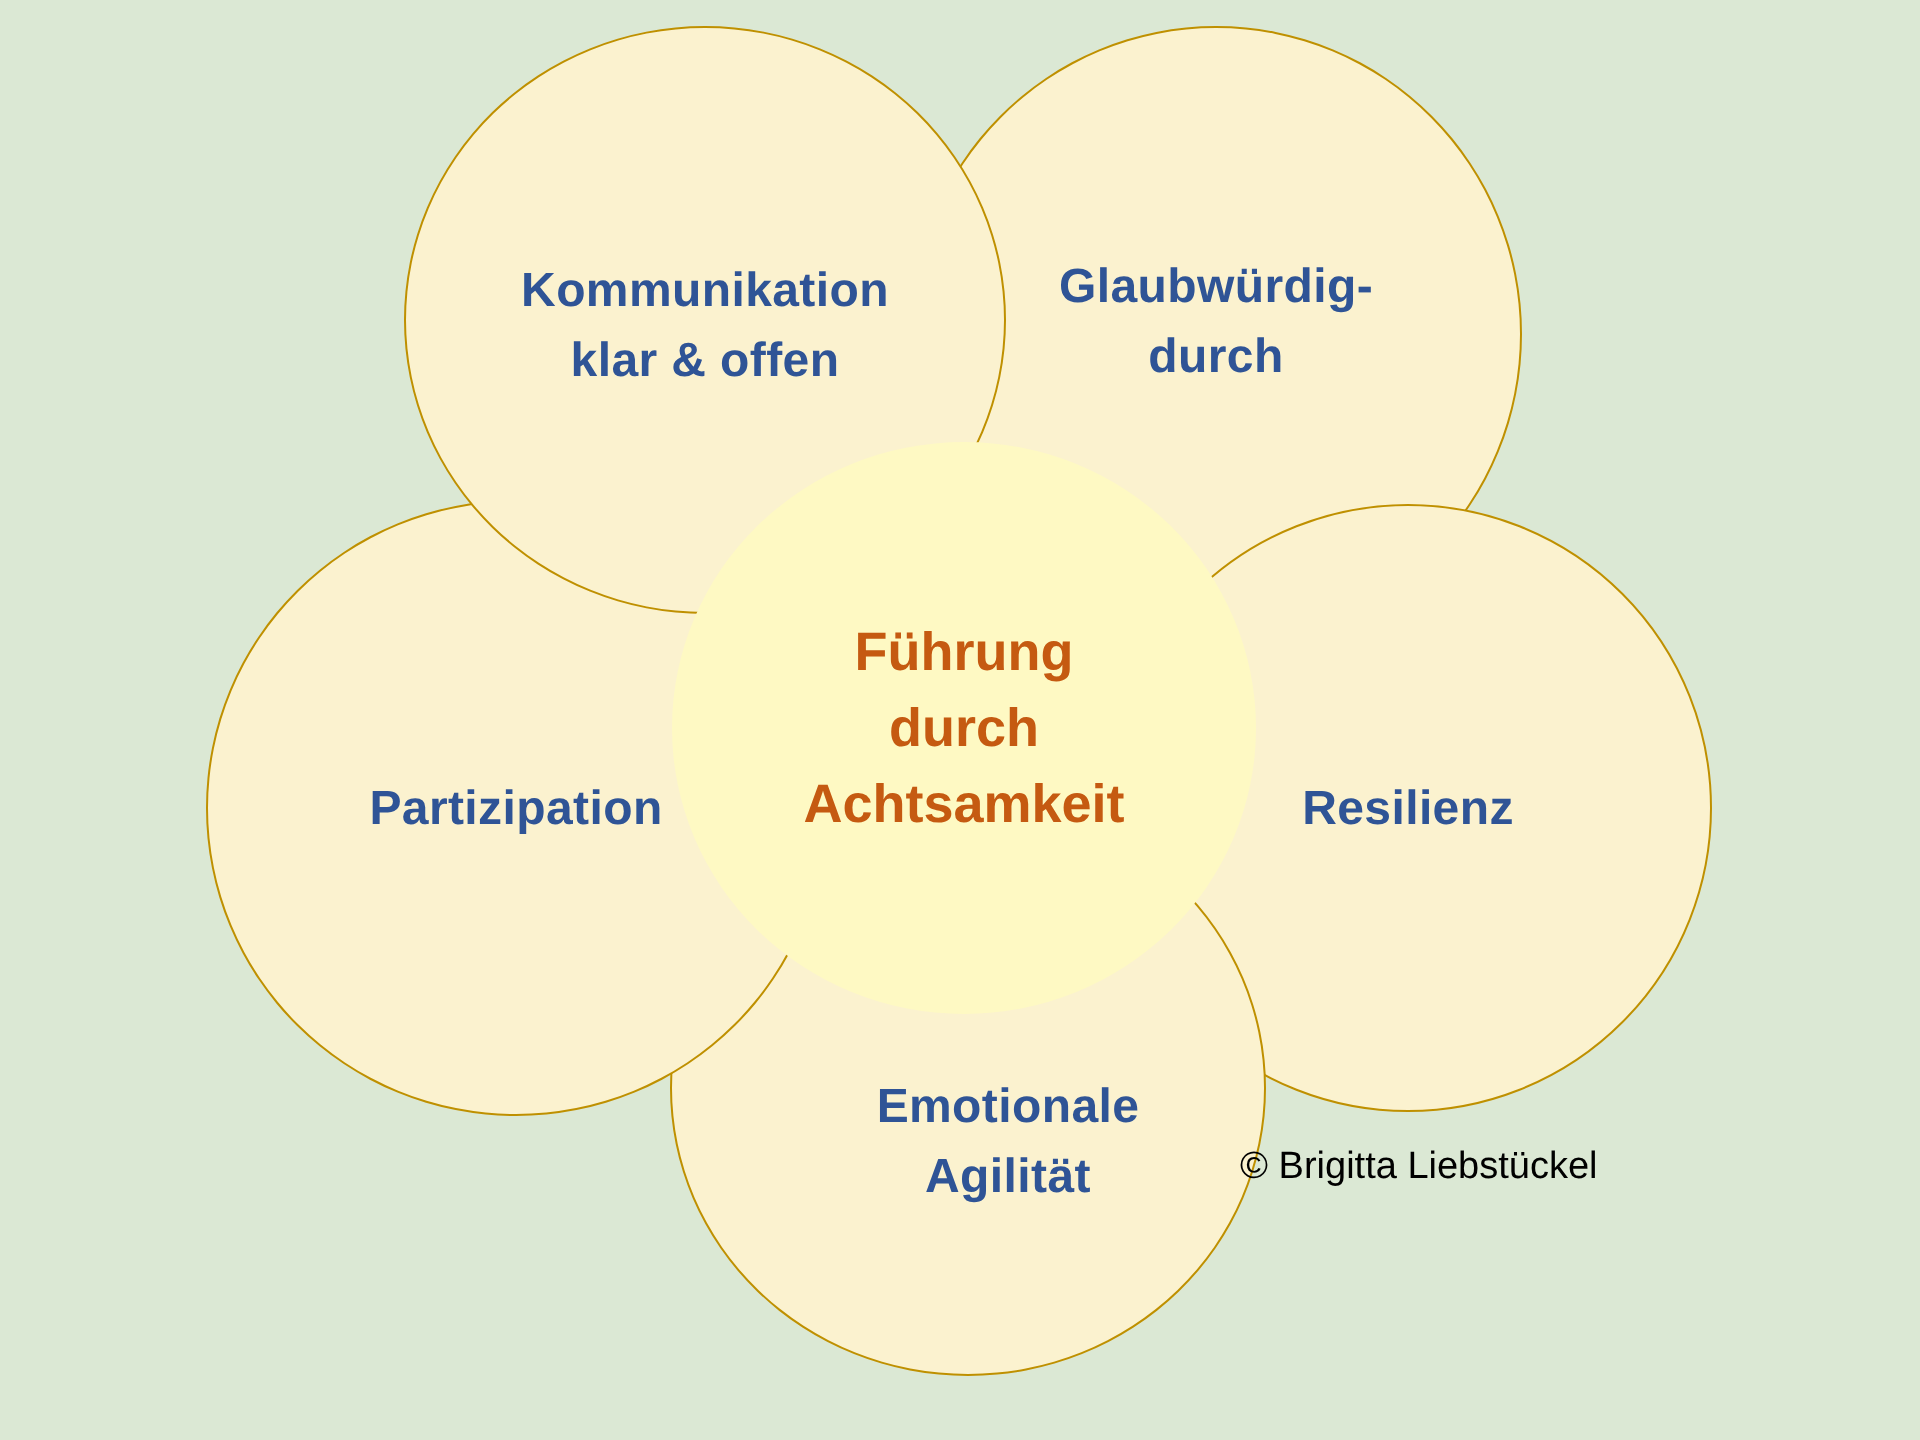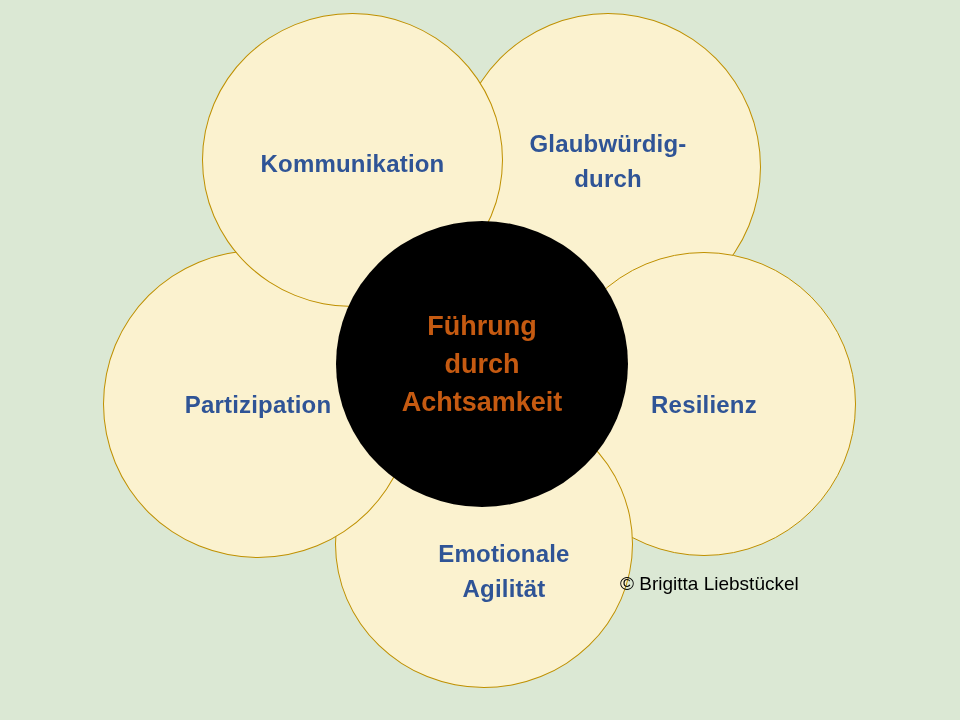--- a/index.html
+++ b/index.html
@@ -42,21 +42,21 @@
   .petal-glaubwuerdigkeit{ left: 455px; top: 13px;  width: 306px; height: 308px; z-index: 1; }
   .petal-partizipation   { left: 103px; top: 250px; width: 310px; height: 308px; z-index: 4; }
   .petal-resilienz       { left: 552px; top: 252px; width: 304px; height: 304px; z-index: 2; }
   .petal-emotionale      { left: 335px; top: 400px; width: 298px; height: 288px; z-index: 3; }
   .petal-emotionale .petal-label { padding-top: 54px; margin-left: 40px; }
   .petal-kommunikation .petal-label { margin-top: 6px; }
   .petal-glaubwuerdigkeit .petal-label { margin-top: -12px; }
 
   .center-circle {
     left: 336px; top: 221px; width: 292px; height: 286px; z-index: 6;
-    background: #000000;
+    background: #fef9c3;
   }
   .center-label {
     color: #C55A11;
     font-weight: bold;
     font-size: 27px;
     line-height: 38px;
   }
   .credit {
     position: absolute;
     left: 620px;
@@ -96,20 +96,21 @@
 
   <div class="circle petal petal-partizipation">
     <div class="petal-label">
       <span class="line">Partizipation</span>
     </div>
   </div>
 
   <div class="circle petal petal-kommunikation">
     <div class="petal-label">
       <span class="line">Kommunikation</span>
+      <span class="line">klar &amp; offen</span>
     </div>
   </div>
 
   <div class="circle center-circle">
     <div class="center-label">
       <span class="line">Führung</span>
       <span class="line">durch</span>
       <span class="line">Achtsamkeit</span>
     </div>
   </div>

